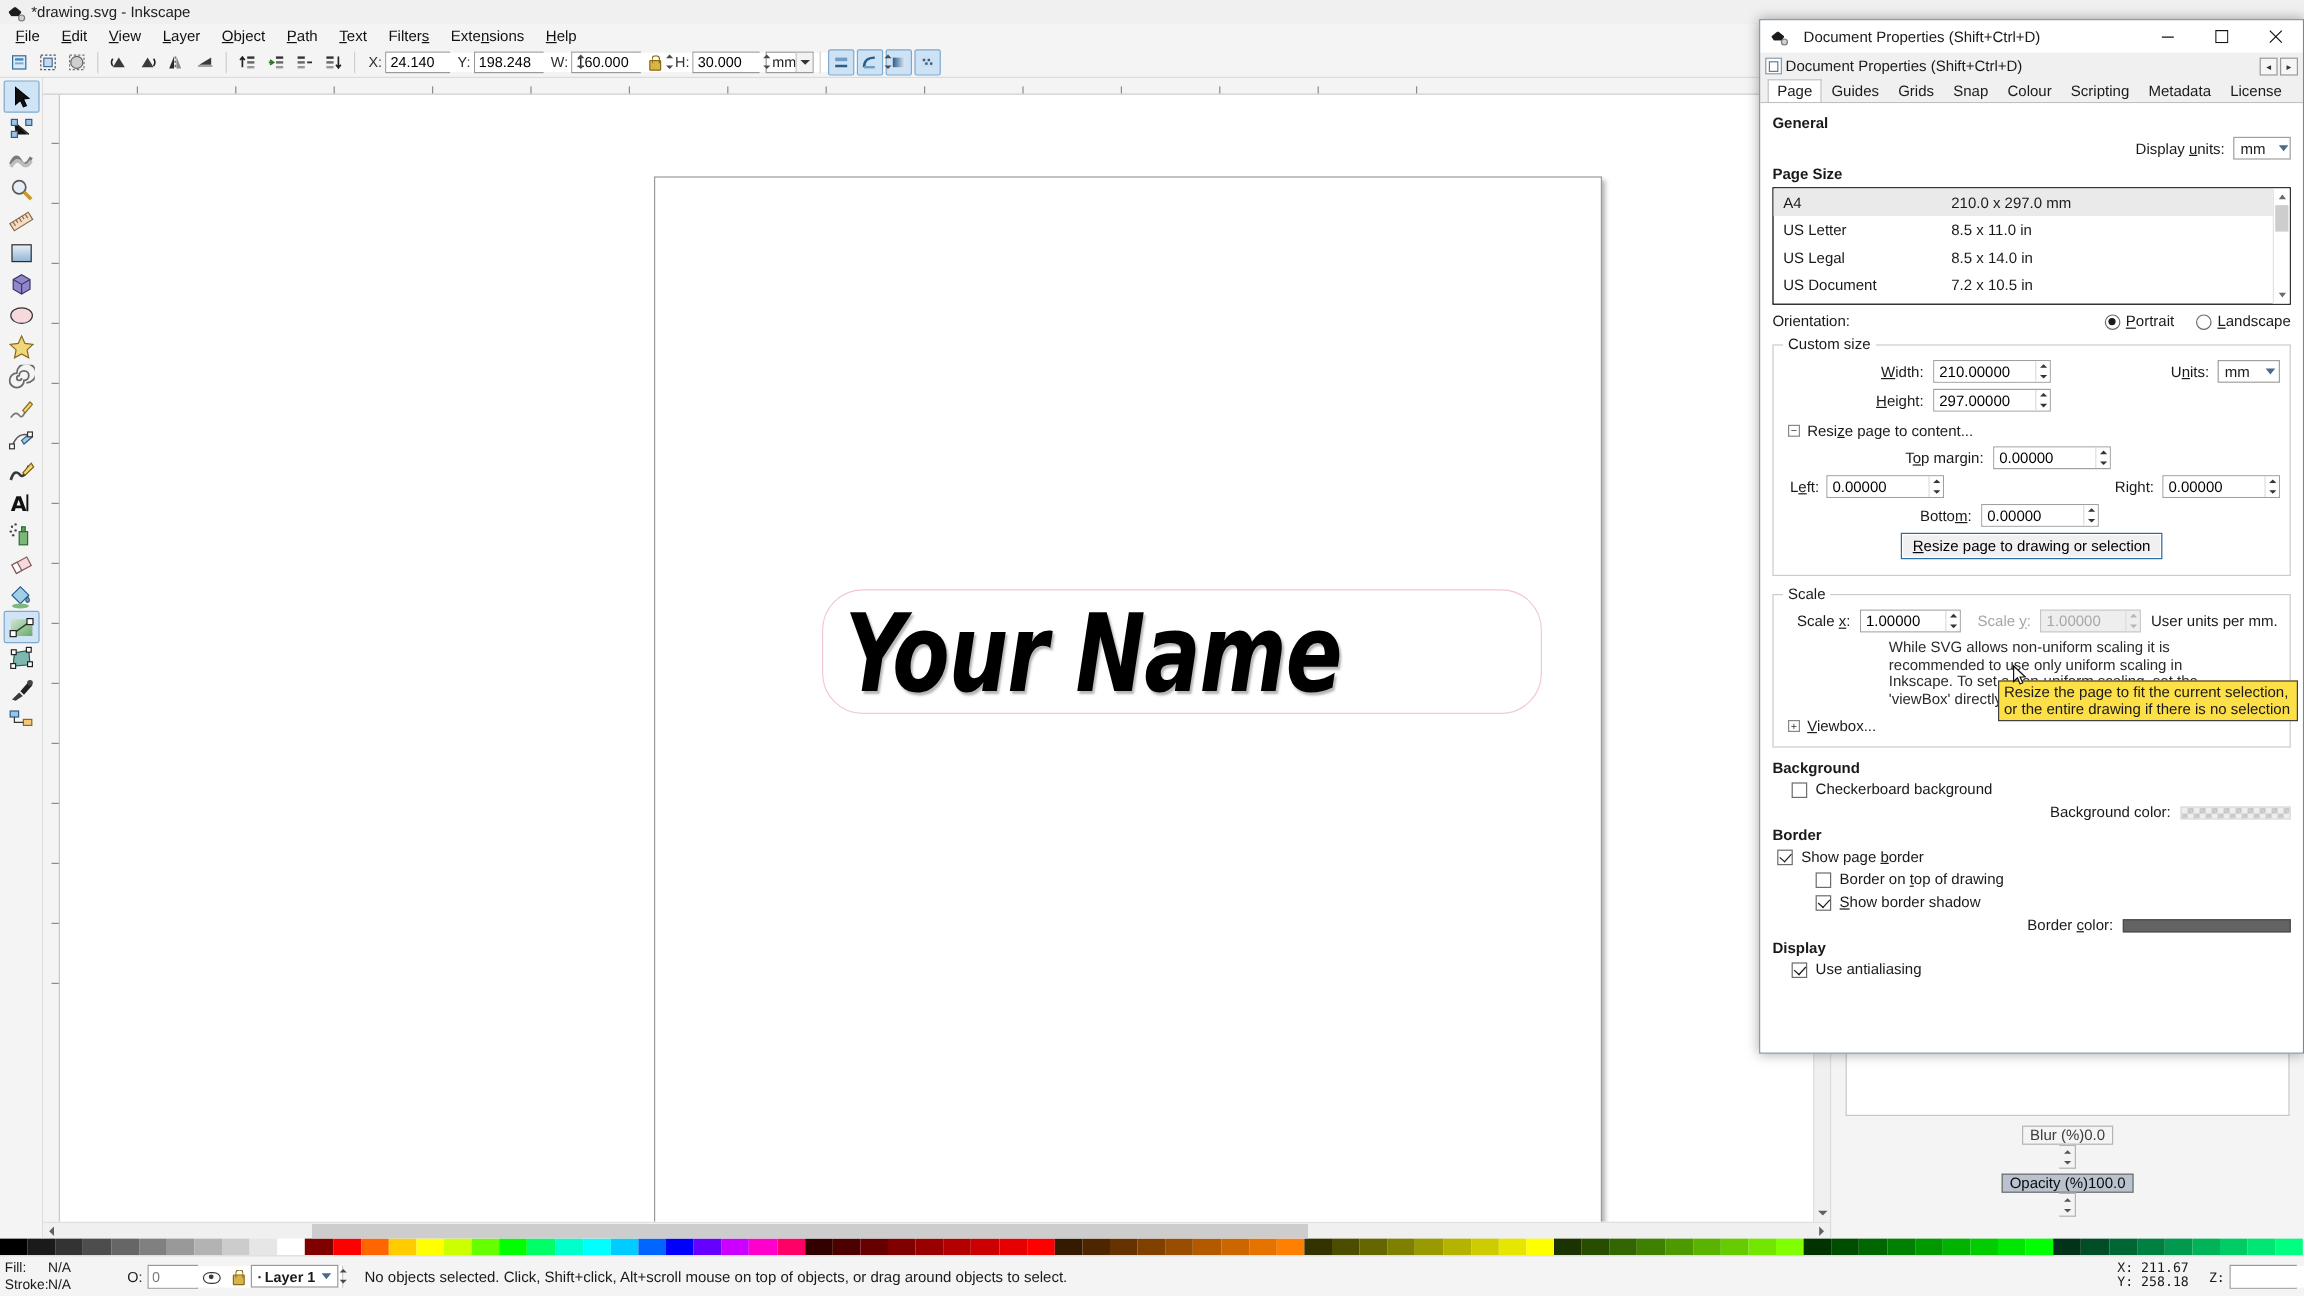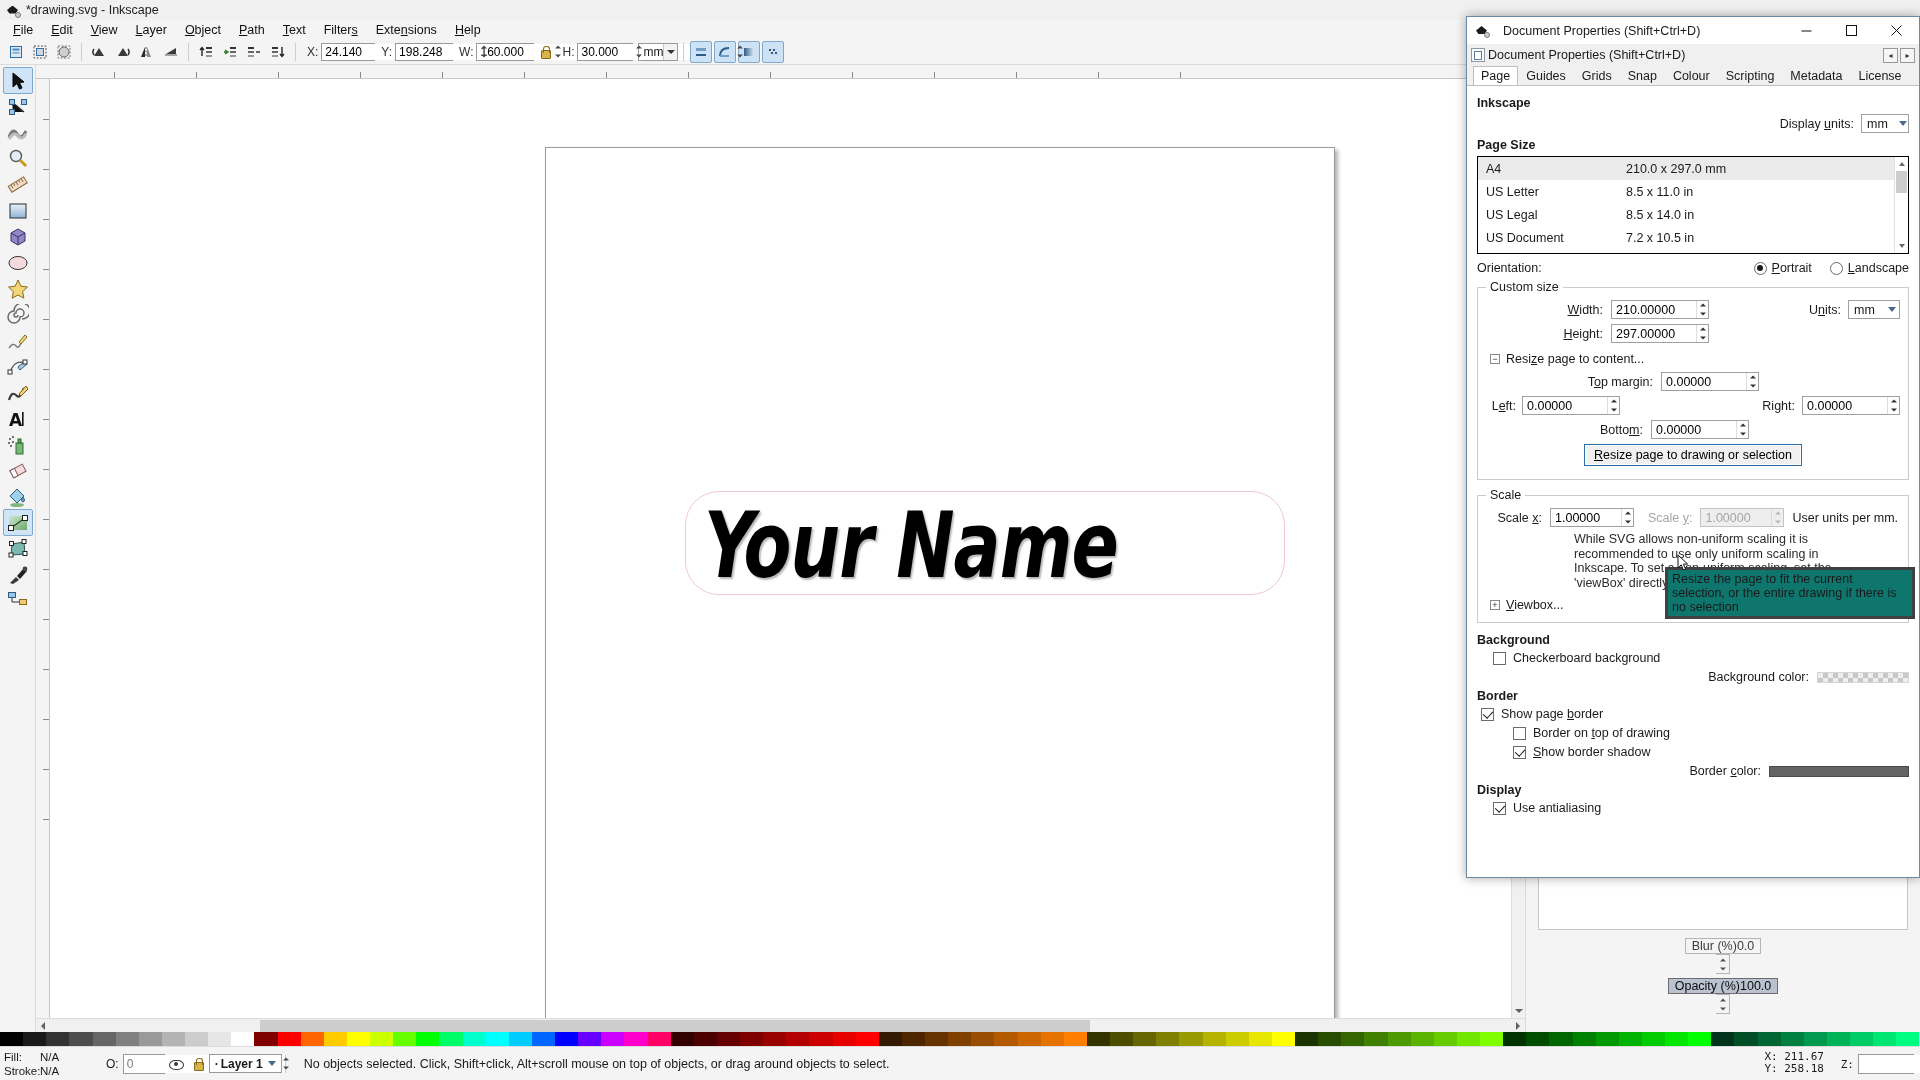--- a/index.html
+++ b/index.html
@@ -212,21 +212,21 @@
         background:#fff;font-size:12.5px;padding-left:5px;}
   .cmb2 .v{min-width:30px;}
   .cmb2 .a{width:18px;height:100%;display:flex;align-items:center;justify-content:center;}
   .cmb2 .a:after{content:"";border-left:4px solid transparent;border-right:4px solid transparent;
         border-top:5px solid #4a6a8a;}
   .expander { display:inline-flex;align-items:center;gap:6px;font-size:12.5px;margin:2px 0; }
   .expbox{width:10px;height:10px;border:1px solid #888;display:inline-flex;
       align-items:center;justify-content:center;font-size:9px;line-height:9px;color:#333;}
   .btn-resize { border:1px solid #2a6ca8; background:#f0f0f0; padding:3px 9px; font-size:12.5px;
                 box-shadow:inset 0 0 0 1px #fff; }
-  .tooltip { position:absolute; background:#0f766e; border:3px solid #404040;
+  .tooltip { position:absolute; background:#fde047; border:1px solid #404040;
              font-size:12.5px; padding:2px 4px; line-height:14px; z-index:30; }
   .note { color:#2b2b2b; font-size:12.5px; line-height:14.5px; }
   .swatch-checker { width:92px;height:11px;
      background-image:linear-gradient(45deg,#c8c8c8 25%,transparent 25%,transparent 75%,#c8c8c8 75%),
                       linear-gradient(45deg,#c8c8c8 25%,#eee 25%,#eee 75%,#c8c8c8 75%);
      background-size:10px 10px; background-position:0 0,5px 5px; border:1px solid #d6d6d6;}
   .swatch-border { height:11px;background:#636363;border:1px solid #4a4a4a; }
   .cursor { position:absolute; width:12px; height:18px; z-index:40; }
   u { text-decoration:underline; }
 </style>
@@ -855,21 +855,21 @@
     <div class="tab">Grids</div>
     <div class="tab">Snap</div>
     <div class="tab">Colour</div>
     <div class="tab">Scripting</div>
     <div class="tab">Metadata</div>
     <div class="tab">License</div>
   </div>
 
   <div class="dlg-body">
 
-    <div class="grp">Inkscape</div>
+    <div class="grp">General</div>
     <div class="row" style="justify-content:flex-end;">
       <span class="lbl" style="margin-right:7px;">Display <u>u</u>nits:</span>
       <span class="cmb2" style="width:48px">
         <span class="v">mm</span>
         <span class="a"></span>
       </span>
     </div>
 
     <div class="grp">Page Size</div>
     <div class="pagesize-list">

